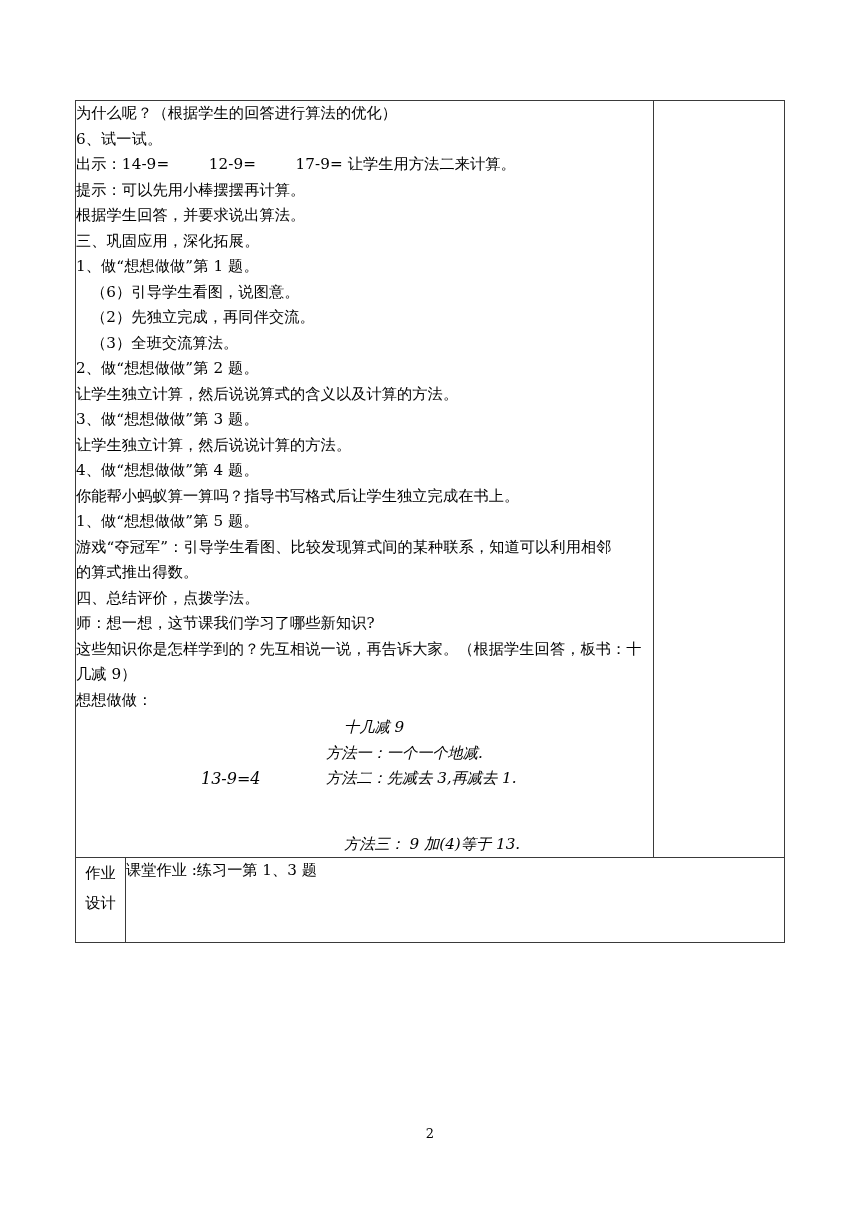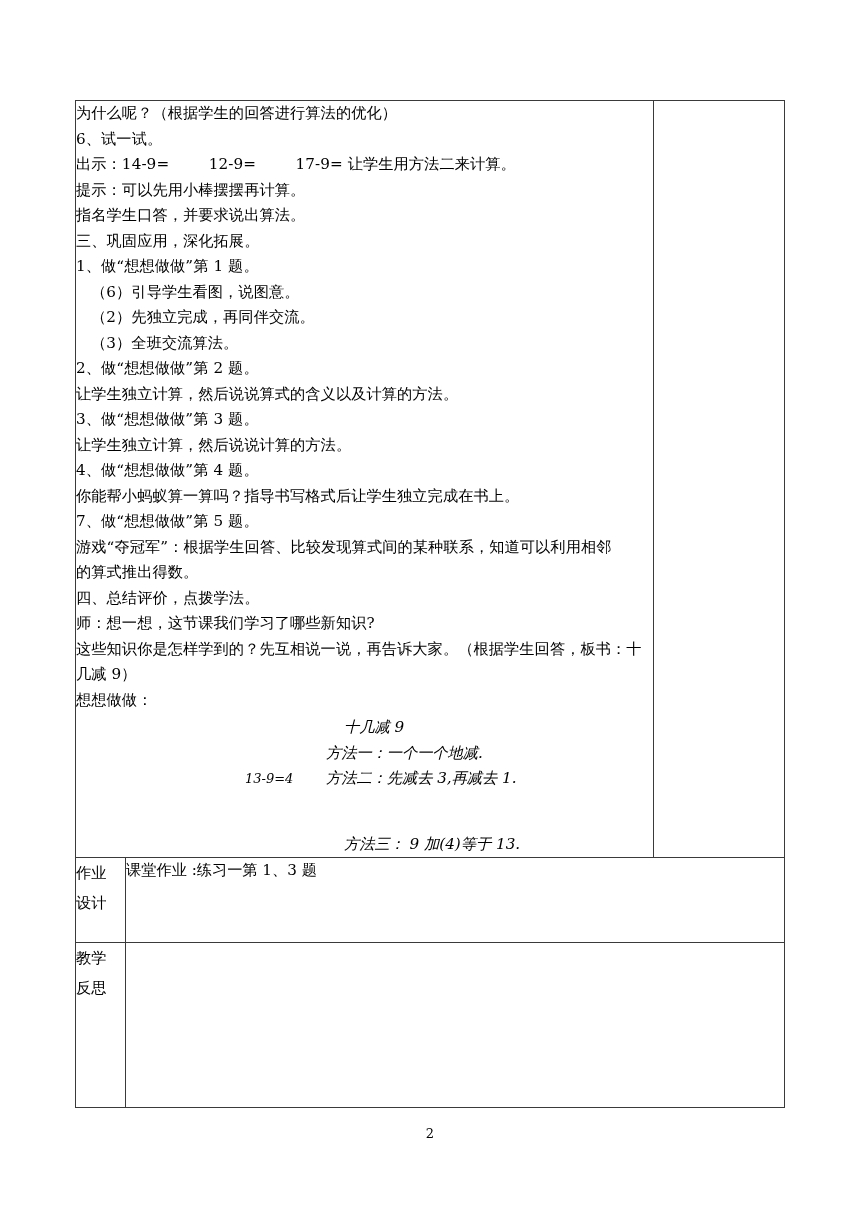--- a/index.html
+++ b/index.html
@@ -67,27 +67,27 @@
   }
   .bb-row { display: block; white-space: pre; }
   .bb-title { padding-left: 268px; }
   .bb-m1 { padding-left: 250px; }
   .bb-m2 { padding-left: 250px; }
   .bb-m3 { padding-left: 268px; margin-top: 40px; }
   .bb-eq {
     position: absolute;
     left: 125px;
     top: 51px;
-    font-size: 13px;
+    font-size: 16px;
     line-height: 25.5px;
-    margin-left: 44px;
   }
 
   
   .label-cell {
+    text-align: center;
     vertical-align: middle;
     font-size: 15.2px;
     line-height: 30px;
   }
   .label-cell .lbl-line { display: block; }
 
   
   .hw-cell {
     padding: 12px 8px 8px 10px;
     height: 84px;
@@ -129,34 +129,34 @@
     </colgroup>
     <tbody>
 
       <tr>
         <td class="lesson-cell" colspan="2">
 
           <div class="lesson-line">为什么呢？（根据学生的回答进行算法的优化）</div>
           <div class="lesson-line">6、试一试。</div>
           <div class="lesson-line">出示：14-9=        12-9=        17-9= 让学生用方法二来计算。</div>
           <div class="lesson-line">提示：可以先用小棒摆摆再计算。</div>
-          <div class="lesson-line">指名学生口答，并要求说出算法。</div>
+          <div class="lesson-line">根据学生回答，并要求说出算法。</div>
           <div class="lesson-line">三、巩固应用，深化拓展。</div>
           <div class="lesson-line">1、做“想想做做”第 1 题。</div>
           <div class="lesson-line indent-1">（6）引导学生看图，说图意。</div>
           <div class="lesson-line indent-1">（2）先独立完成，再同伴交流。</div>
           <div class="lesson-line indent-1">（3）全班交流算法。</div>
           <div class="lesson-line">2、做“想想做做”第 2 题。</div>
           <div class="lesson-line">让学生独立计算，然后说说算式的含义以及计算的方法。</div>
           <div class="lesson-line">3、做“想想做做”第 3 题。</div>
           <div class="lesson-line">让学生独立计算，然后说说计算的方法。</div>
           <div class="lesson-line">4、做“想想做做”第 4 题。</div>
           <div class="lesson-line">你能帮小蚂蚁算一算吗？指导书写格式后让学生独立完成在书上。</div>
-          <div class="lesson-line">7、做“想想做做”第 5 题。</div>
-          <div class="lesson-line">游戏“夺冠军”：根据学生回答、比较发现算式间的某种联系，知道可以利用相邻</div>
+          <div class="lesson-line">1、做“想想做做”第 5 题。</div>
+          <div class="lesson-line">游戏“夺冠军”：引导学生看图、比较发现算式间的某种联系，知道可以利用相邻</div>
           <div class="lesson-line">的算式推出得数。</div>
           <div class="lesson-line">四、总结评价，点拨学法。</div>
           <div class="lesson-line">师：想一想，这节课我们学习了哪些新知识?</div>
           <div class="lesson-line">这些知识你是怎样学到的？先互相说一说，再告诉大家。（根据学生回答，板书：十</div>
           <div class="lesson-line">几减 9）</div>
           <div class="lesson-line">想想做做：</div>
 
           <div class="bb-block">
             <span class="bb-row bb-title">十几减 9</span>
             <span class="bb-row bb-m1">方法一：一个一个地减.</span>
@@ -172,28 +172,19 @@
       <tr>
         <td class="label-cell">
           <span class="lbl-line">作业</span>
           <span class="lbl-line">设计</span>
         </td>
         <td class="hw-cell" colspan="2">
           <div class="hw-text">课堂作业 :练习一第 1、3 题</div>
         </td>
       </tr>
 
-      <tr>
-        <td class="label-cell">
-          <span class="lbl-line">教学</span>
-          <span class="lbl-line">反思</span>
-        </td>
-        <td class="reflect-cell" colspan="2">
-          <div class="hw-text"></div>
-        </td>
-      </tr>
 
     </tbody>
   </table>
 
   <div class="page-number">2</div>
 
 </div>
 
 </body></html>

